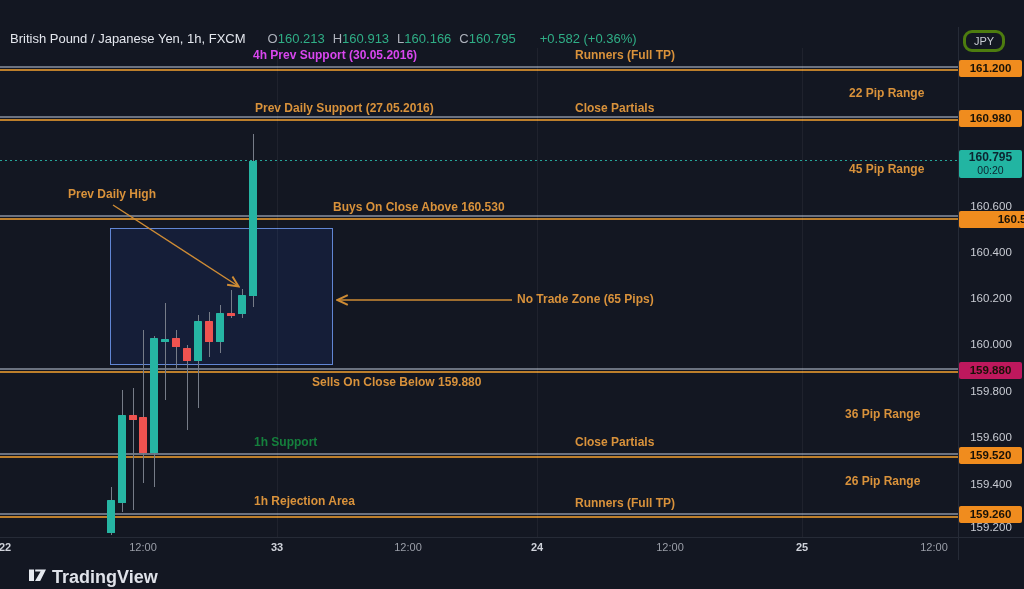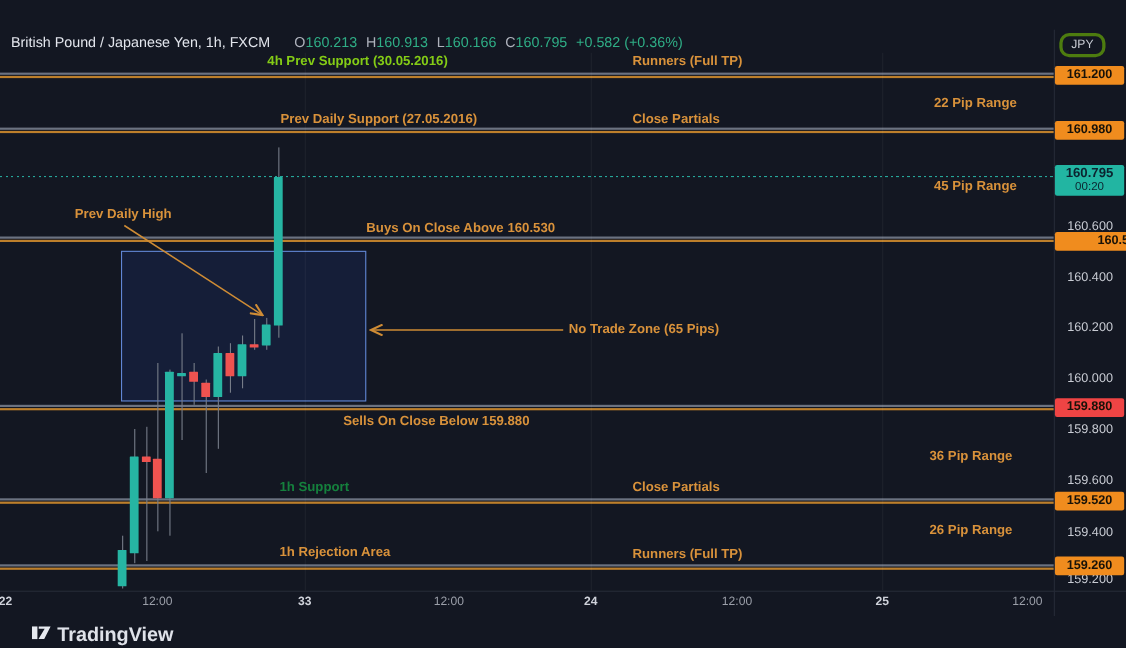--- a/index.html
+++ b/index.html
@@ -6,21 +6,21 @@
   #app{position:relative;width:1024px;height:589px;background:#131722;overflow:hidden;
        font-family:"Liberation Sans",sans-serif;-webkit-font-smoothing:antialiased;}
   
   .header{position:absolute;left:0;top:0;width:1024px;height:27px;background:#11151f;}
   .header span{position:absolute;left:10px;top:6px;font-size:13px;font-weight:700;color:#d6d9e0;white-space:nowrap;}
   
   .legend{position:absolute;left:10px;top:31px;height:18px;font-size:13px;color:#dde1e9;white-space:nowrap;z-index:30;}
   .legend .sym{font-weight:400;color:#e3e6ed;margin-right:14px;}
   .legend .lab{color:#aeb2bc;margin-left:8px;}
   .legend .val{color:#2fae86;}
-  .legend .chg{color:#2fae86;margin-left:8px;}
+  .legend .chg{color:#2fae86;margin-left:24px;}
   
   .v-sep{position:absolute;left:958px;top:27px;width:1px;height:533px;background:#262b37;}
   .h-sep{position:absolute;left:0;top:537px;width:1024px;height:1px;background:#262b37;}
   .gridline{position:absolute;top:48px;height:489px;width:1px;background:rgba(255,255,255,0.05);}
   .band-gray{position:absolute;left:0;width:958px;height:2px;background:#6b7280;}
   .band-orange{position:absolute;left:0;width:958px;height:2px;background:#bd7f2b;}
   .rect-zone{position:absolute;left:110px;top:228px;width:221px;height:135px;
              background:rgba(41,98,255,0.10);border:1px solid rgba(101,140,220,0.95);}
   .price-line{position:absolute;left:0;top:160px;width:958px;height:1px;
               background:repeating-linear-gradient(90deg,#26a69a 0 2px,transparent 2px 5px);}
@@ -106,21 +106,21 @@
       <div class="wick" style="left: 220px; top: 305.032px; height: 48.024px; background: rgb(118, 124, 136);"></div>
       <div class="body" style="left: 216px; width: 8px; top: 312.92px; height: 29px; background: rgb(38, 181, 163);"></div>
       <div class="wick" style="left: 231px; top: 289.952px; height: 28.072px; background: rgb(118, 124, 136);"></div>
       <div class="body" style="left: 227px; width: 8px; top: 312.92px; height: 3.016px; background: rgb(239, 83, 80);"></div>
       <div class="wick" style="left: 242px; top: 288.792px; height: 29.232px; background: rgb(118, 124, 136);"></div>
       <div class="body" style="left: 238px; width: 8px; top: 295.056px; height: 19.024px; background: rgb(38, 181, 163);"></div>
       <div class="wick" style="left: 253px; top: 133.584px; height: 173.304px; background: rgb(118, 124, 136);"></div>
       <div class="body" style="left: 249px; width: 8px; top: 160.96px; height: 135.024px; background: rgb(38, 181, 163);"></div>
     </div>
   <div id="annotations-layer">
-      <div class="anno" style="left: 243px; top: 48px; color: #84cc16;">4h Prev Support (30.05.2016)</div>
+      <div class="anno" style="left: 253px; top: 48px; color: #d946ef;">4h Prev Support (30.05.2016)</div>
       <div class="anno" style="left: 575px; top: 48px; color: rgb(217, 146, 59);">Runners (Full TP)</div>
       <div class="anno" style="left: 255px; top: 101px; color: rgb(217, 146, 59);">Prev Daily Support (27.05.2016)</div>
       <div class="anno" style="left: 575px; top: 101px; color: rgb(217, 146, 59);">Close Partials</div>
       <div class="anno" style="left: 849px; top: 86px; color: rgb(217, 146, 59);">22 Pip Range</div>
       <div class="anno" style="left: 849px; top: 162px; color: rgb(217, 146, 59);">45 Pip Range</div>
       <div class="anno" style="left: 68px; top: 187px; color: rgb(217, 146, 59);">Prev Daily High</div>
       <div class="anno" style="left: 333px; top: 200px; color: rgb(217, 146, 59);">Buys On Close Above 160.530</div>
       <div class="anno" style="left: 517px; top: 292px; color: rgb(217, 146, 59);">No Trade Zone (65 Pips)</div>
       <div class="anno" style="left: 312px; top: 375px; color: rgb(217, 146, 59);">Sells On Close Below 159.880</div>
       <div class="anno" style="left: 845px; top: 407px; color: rgb(217, 146, 59);">36 Pip Range</div>
@@ -151,21 +151,21 @@
       <div class="plabel" style="top: 246px;">160.400</div>
       <div class="plabel" style="top: 292px;">160.200</div>
       <div class="plabel" style="top: 338px;">160.000</div>
       <div class="plabel" style="top: 385px;">159.800</div>
       <div class="plabel" style="top: 431px;">159.600</div>
       <div class="plabel" style="top: 478px;">159.400</div>
       <div class="plabel" style="top: 521px;">159.200</div>
       <div class="pflag" style="top: 60px; background: rgb(240, 140, 30); text-align: center;">161.200</div>
       <div class="pflag" style="top: 110px; background: rgb(240, 140, 30);">160.980</div>
       <div class="pflag" style="top: 211px; background: rgb(240, 140, 30); padding-left: 28px;">160.530</div>
-      <div class="pflag" style="top: 362px; background: #ef4444;">159.880</div>
+      <div class="pflag" style="top: 362px; background: #be185d;">159.880</div>
       <div class="pflag" style="top: 447px; background: rgb(240, 140, 30);">159.520</div>
       <div class="pflag" style="top: 506px; background: rgb(240, 140, 30);">159.260</div>
       <div class="pcur" style="top: 150px; background: rgb(34, 181, 162);">
         <div class="p1">160.795</div>
         <div class="p2">00:20</div>
       </div>
     </div>
   <div id="time-axis">
       <div class="tlabel major" style="left: 5px;">22</div>
       <div class="tlabel" style="left: 143px;">12:00</div>

